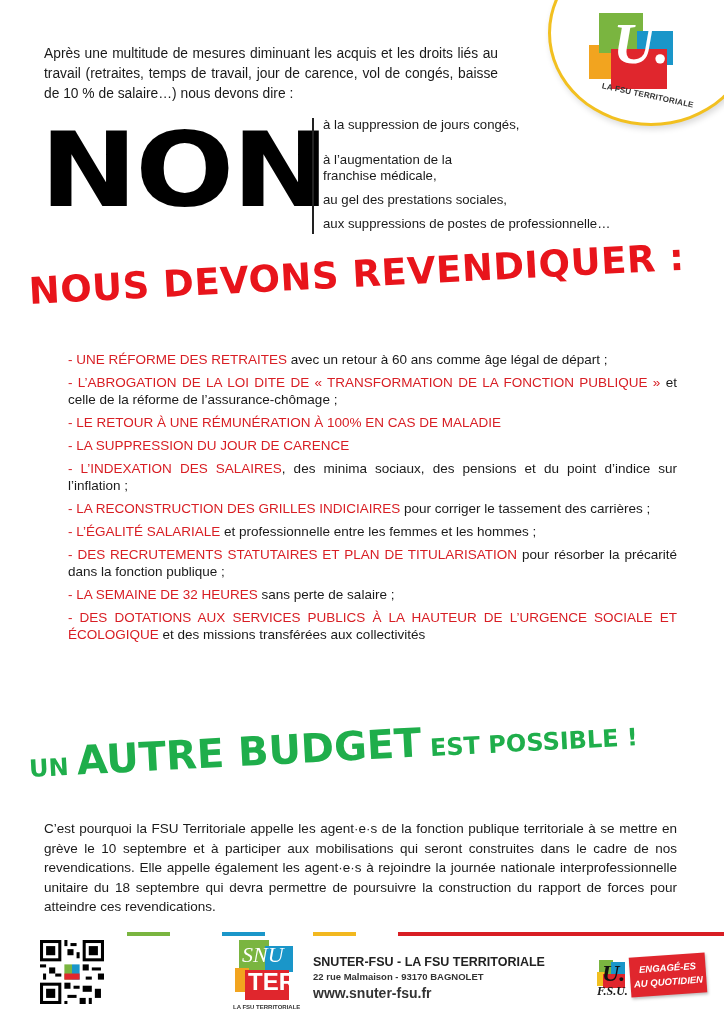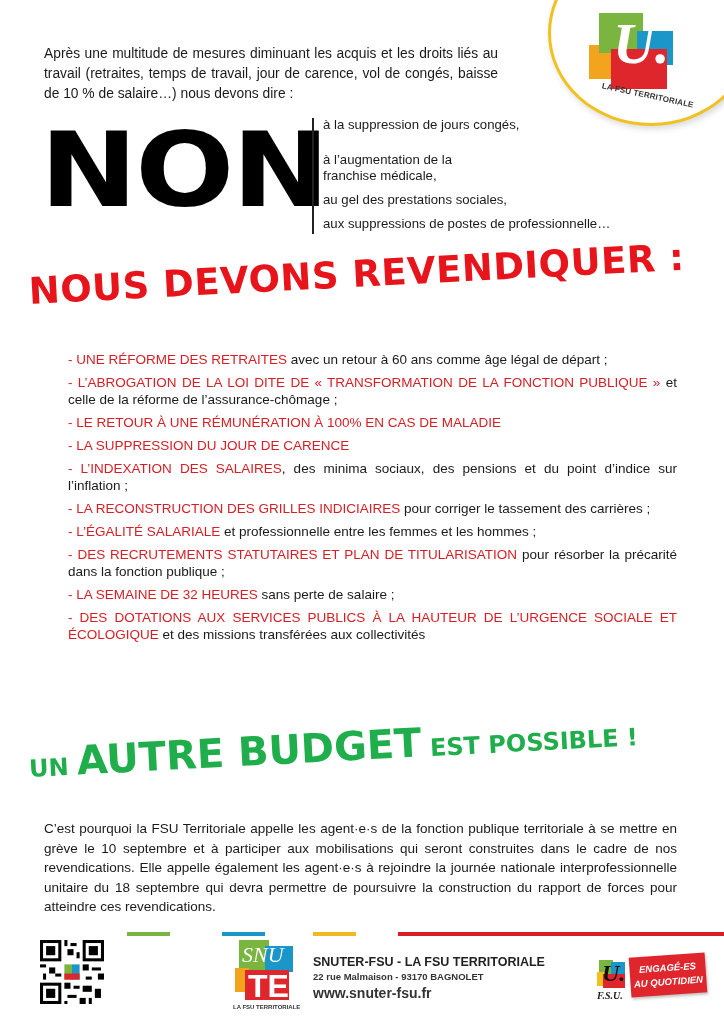--- a/index.html
+++ b/index.html
@@ -126,33 +126,33 @@
     <rect x="10.5" y="8" width="2.5" height="5" fill="#1a96c9"></rect>
     <rect x="8" y="11" width="5" height="2" fill="#e0262d"></rect>
 </svg>
 
 <div class="abs snuter-logo">
   <div class="abs" style="left:6px;top:0;width:30px;height:30px;background:#7ab540;"></div>
   <div class="abs" style="left:32px;top:6px;width:28px;height:26px;background:#1a96c9;"></div>
   <div class="abs" style="left:2px;top:28px;width:14px;height:24px;background:#f2a41f;"></div>
   <div class="abs" style="left:12px;top:30px;width:44px;height:30px;background:#e0262d;"></div>
   <div class="abs" style="left:9px;top:2px;font-family:'Liberation Serif',serif;font-style:italic;font-size:22px;color:#fff;">SNU</div>
-  <div class="abs" style="left:15px;top:28px;font-size:32px;font-weight:bold;color:#fff;">TER</div>
+  <div class="abs" style="left:15px;top:28px;font-size:24px;font-weight:bold;color:#fff;">TER</div>
   <div class="abs" style="left:0;top:64px;font-size:6px;font-weight:bold;color:#333;white-space:nowrap;">LA FSU TERRITORIALE</div>
 </div>
 
 <div class="abs org-name">SNUTER-FSU - LA FSU TERRITORIALE</div>
 <div class="abs org-addr">22 rue Malmaison - 93170 BAGNOLET</div>
 <div class="abs org-url">www.snuter-fsu.fr</div>
 
 <div class="abs fsu-small">
   <div class="abs" style="left:2px;top:0;width:14px;height:14px;background:#7ab540;"></div>
   <div class="abs" style="left:14px;top:2px;width:14px;height:12px;background:#1a96c9;"></div>
   <div class="abs" style="left:0;top:12px;width:8px;height:14px;background:#f2c020;"></div>
   <div class="abs" style="left:6px;top:14px;width:22px;height:14px;background:#e0262d;"></div>
   <div class="abs" style="left:5px;top:0;font-family:'Liberation Serif',serif;font-style:italic;font-weight:bold;font-size:24px;color:#111;">U.</div>
-  <div class="abs" style="left:0;top:30px;font-family:'Liberation Serif',serif;font-style:italic;font-size:10px;font-weight:bold;">F.S.U.</div>
+  <div class="abs" style="left:0;top:24px;font-family:'Liberation Serif',serif;font-style:italic;font-size:12px;font-weight:bold;">F.S.U.</div>
 </div>
 
 <div class="abs engages">
   <div>ENGAGÉ-ES</div>
   <div>AU QUOTIDIEN</div>
 </div>
 
 </body></html>

